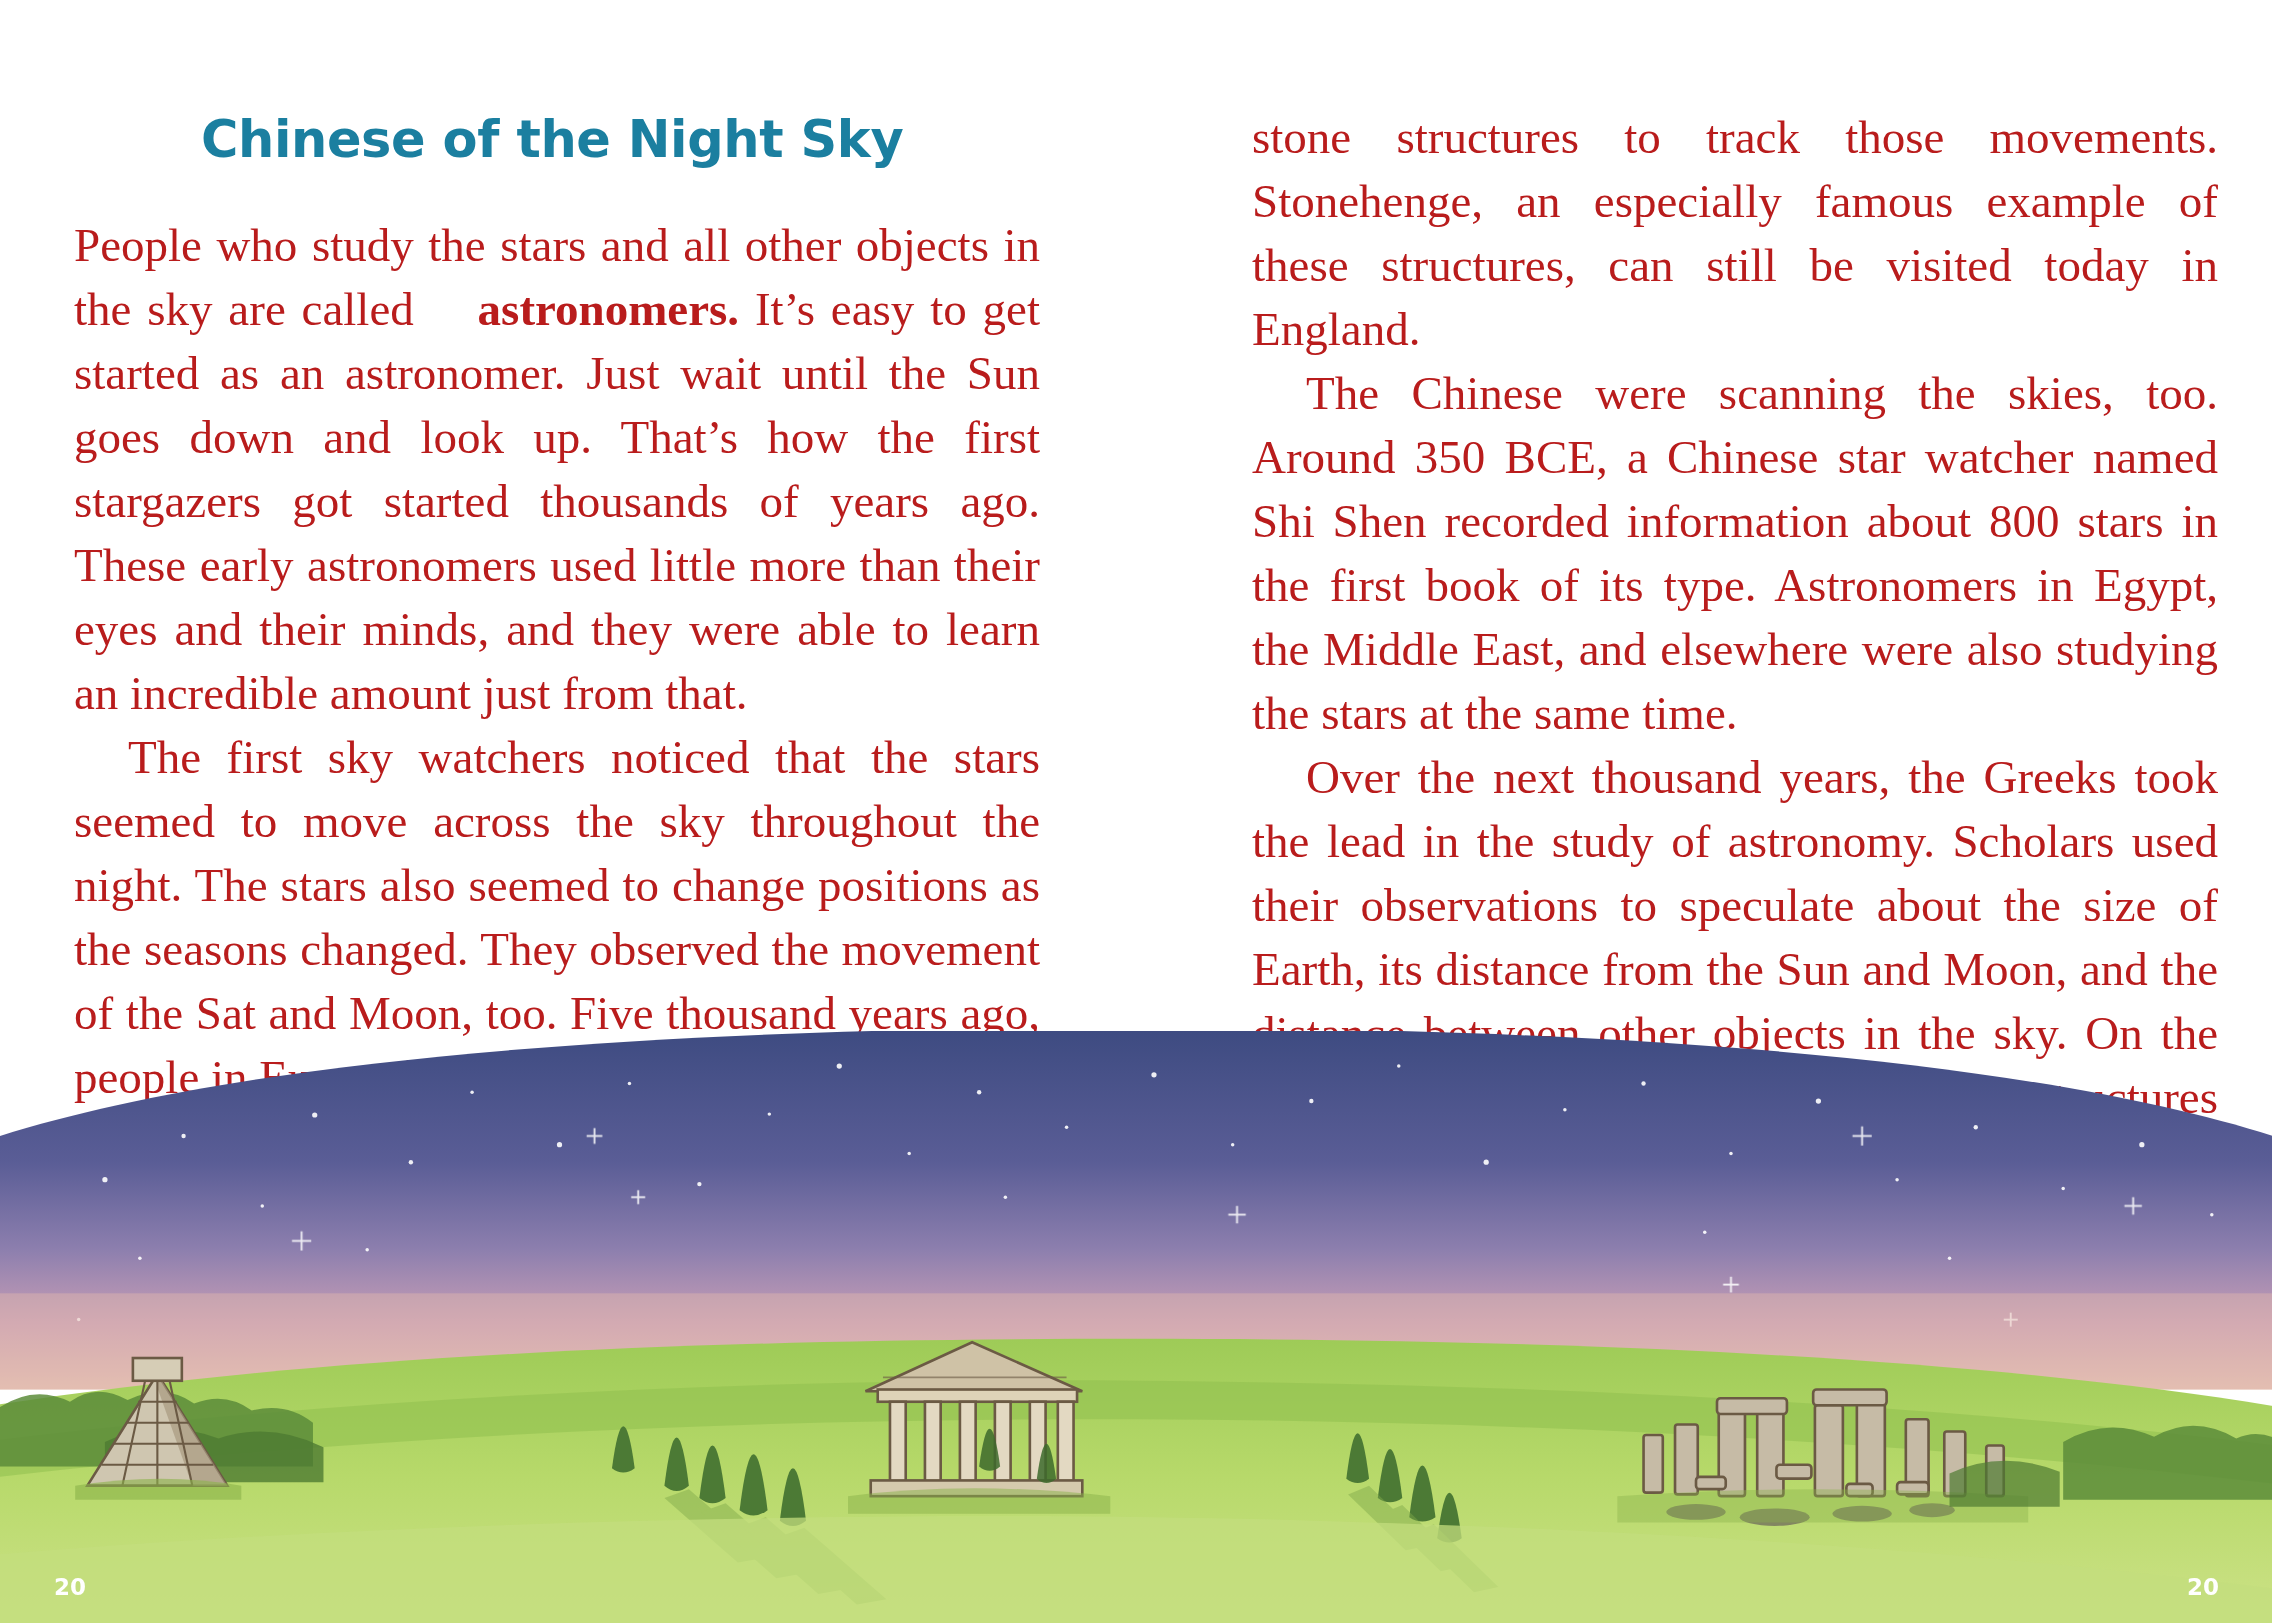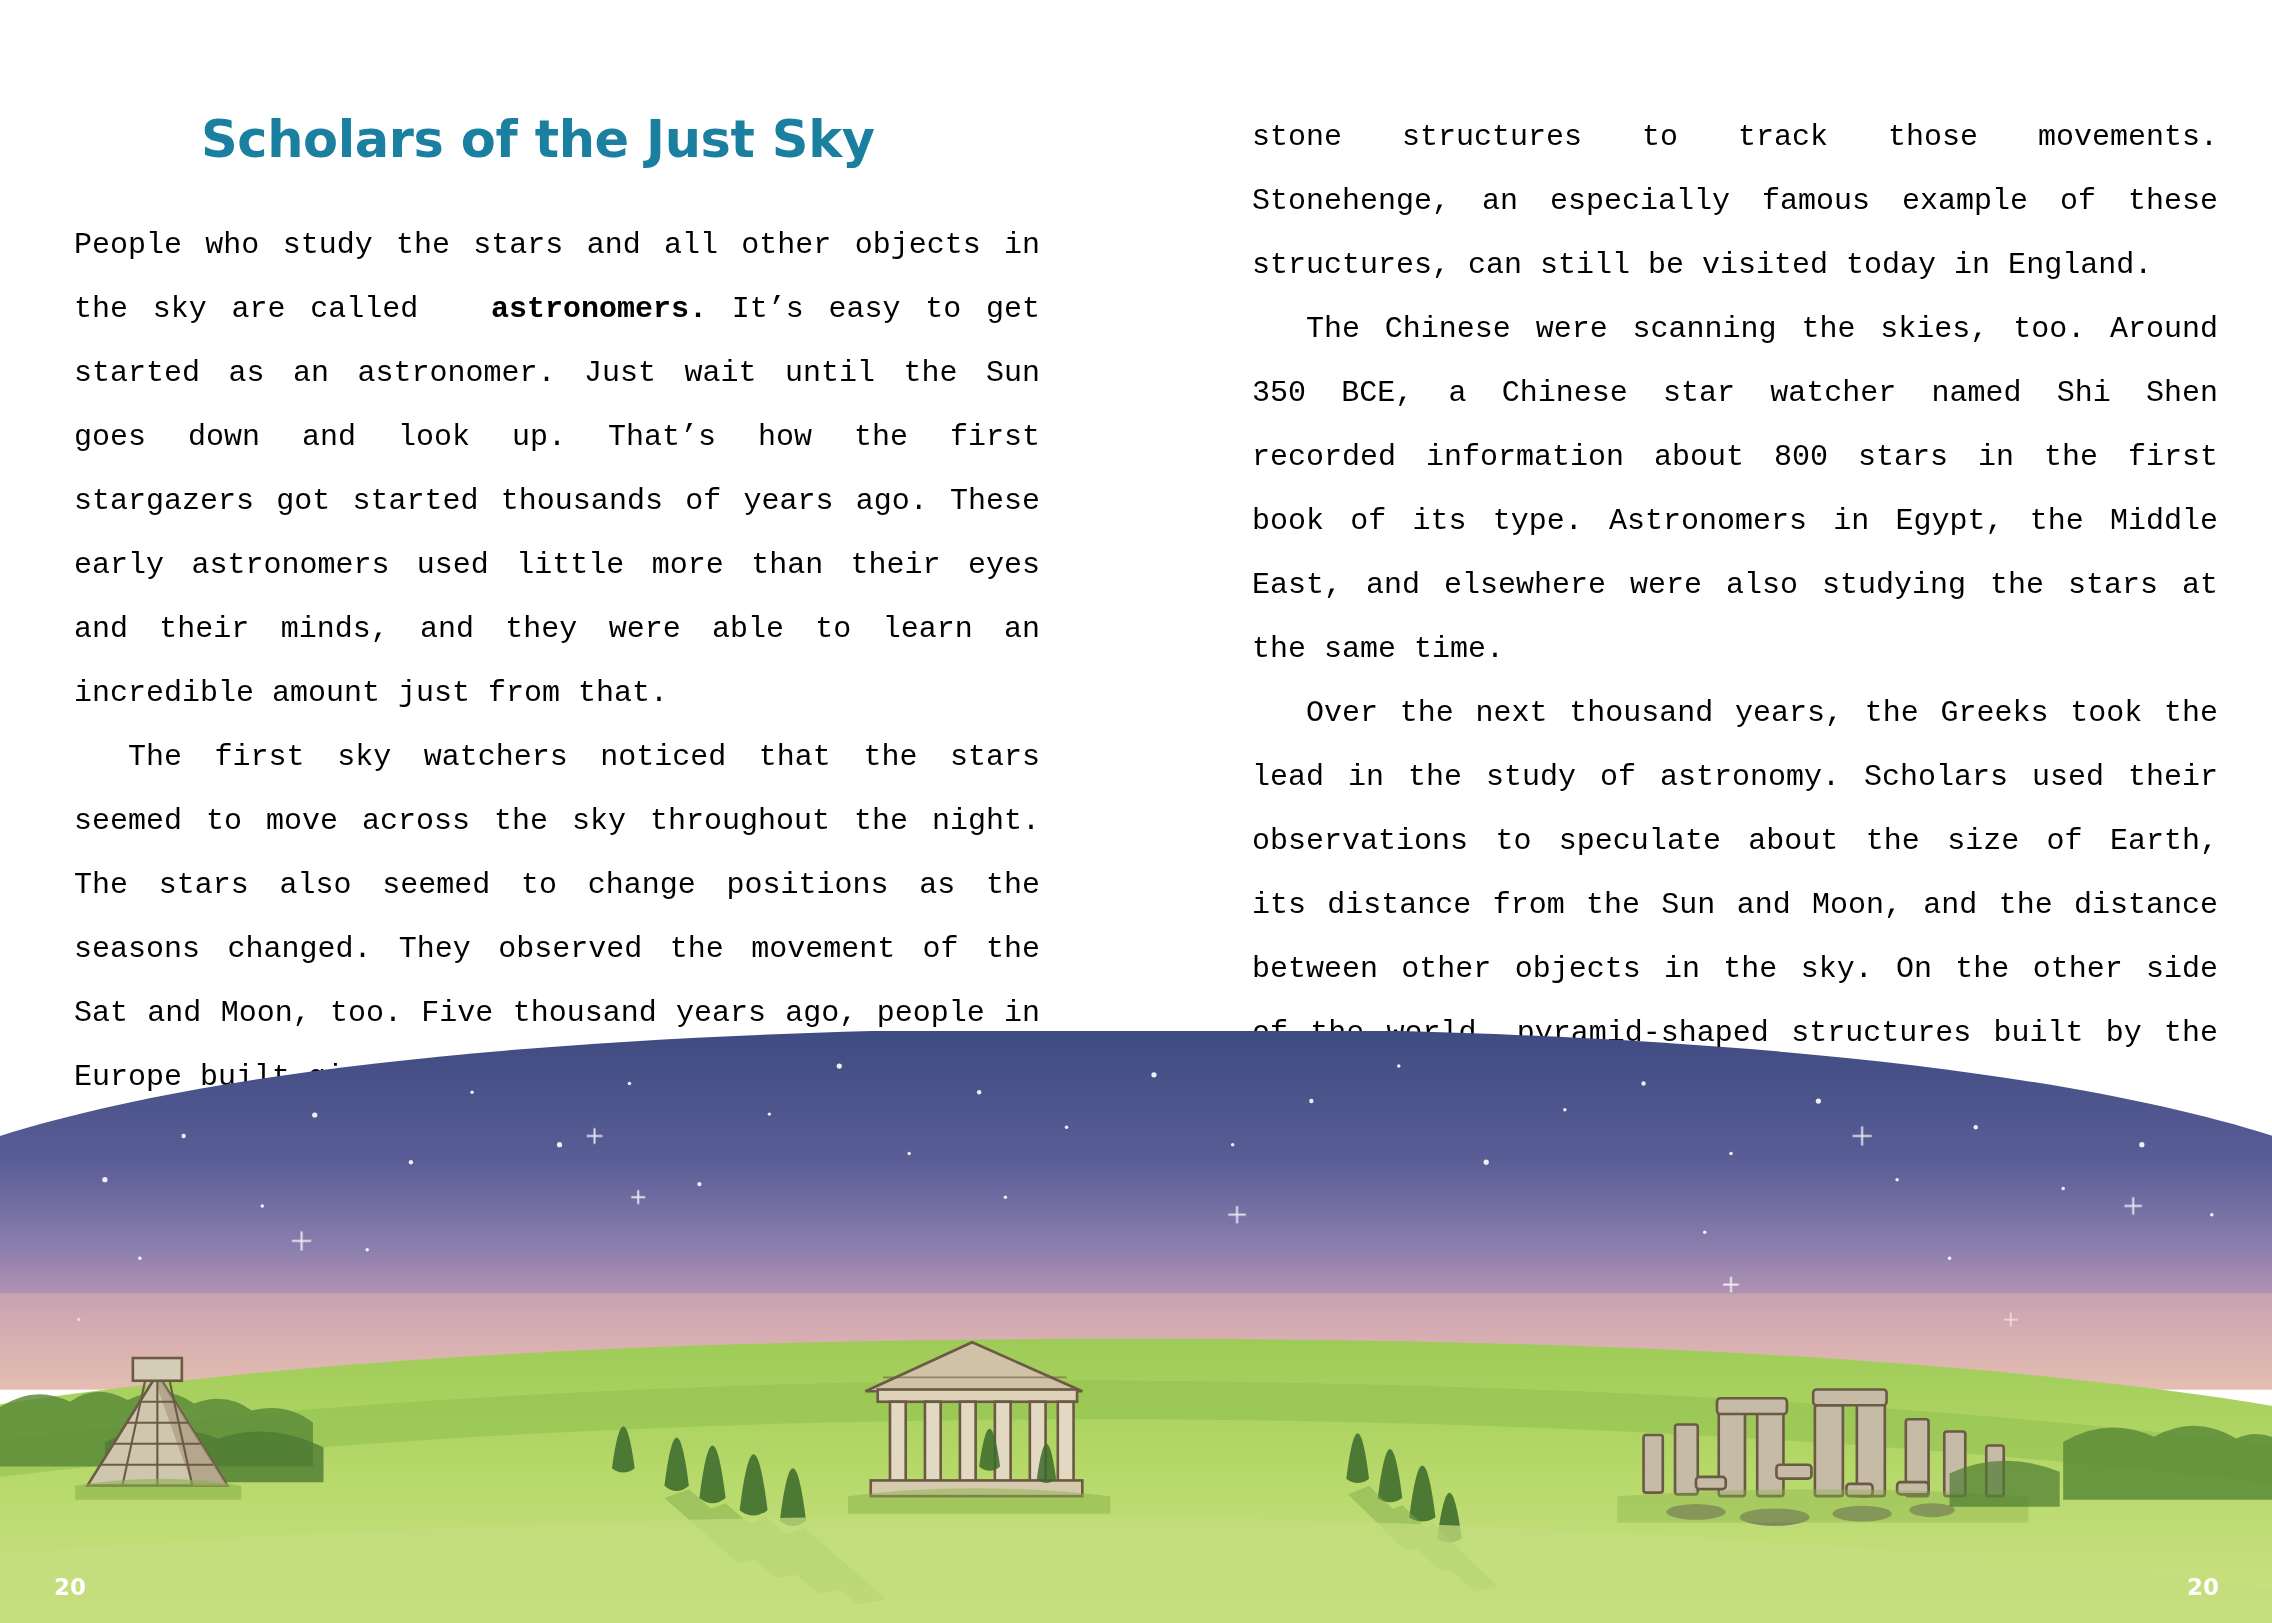--- a/index.html
+++ b/index.html
@@ -33,24 +33,24 @@
     font-family: "DejaVu Sans", sans-serif;
     font-weight: 700;
     font-size: 51px;
     color: #1b7fa0;
     letter-spacing: -0.4px;
     margin: 112px 0 0 127px;
     line-height: 1.1;
   }
 
   .body-text {
-    font-family: Liberation Mono, monospace;
-    font-size: 30px;
+    font-family: Liberation Serif, serif;
+    font-size: 47px;
     line-height: 64px;
-    color: #000000;
+    color: #b91c1c;
     text-align: justify;
     text-justify: inter-word;
     hyphens: none;
   }
   .left .body-text { margin-top: 45px; }
   .right .body-text { margin-top: 105px; }
 
   .body-text p { margin: 0; }
   .body-text p.indent { text-indent: 54px; }
   .body-text b { font-weight: 700; margin-left: 48px; }
@@ -77,21 +77,21 @@
   }
   .folio.left  { left: 54px; }
   .folio.right { right: 54px; }
 </style>
 </head>
 <body>
 
 <div class="spread">
 
   <div class="page-col left">
-    <h1 class="chapter-title">Scholars of the Just Sky</h1>
+    <h1 class="chapter-title">Chinese of the Night Sky</h1>
     <div class="body-text">
         <p><span>People who study the stars and all other objects in the sky are called </span><b>astronomers.</b><span> It’s easy to get started as an astronomer. Just wait until the Sun goes down and look up. That’s how the first stargazers got started thousands of years ago. These early astronomers used little more than their eyes and their minds, and they were able to learn an incredible amount just from that.</span></p>
         <p class="indent"><span>The first sky watchers noticed that the stars seemed to move across the sky throughout the night. The stars also seemed to change positions as the seasons changed. They observed the movement of the Sat and Moon, too. Five thousand years ago, people in Europe built giant</span></p>
       </div>
   </div>
 
   <div class="page-col right">
     <div class="body-text">
         <p><span>stone structures to track those movements. Stonehenge, an especially famous example of these structures, can still be visited today in England.</span></p>
         <p class="indent"><span>The Chinese were scanning the skies, too. Around 350 BCE, a Chinese star watcher named Shi Shen recorded information about 800 stars in the first book of its type. Astronomers in Egypt, the Middle East, and elsewhere were also studying the stars at the same time.</span></p>

